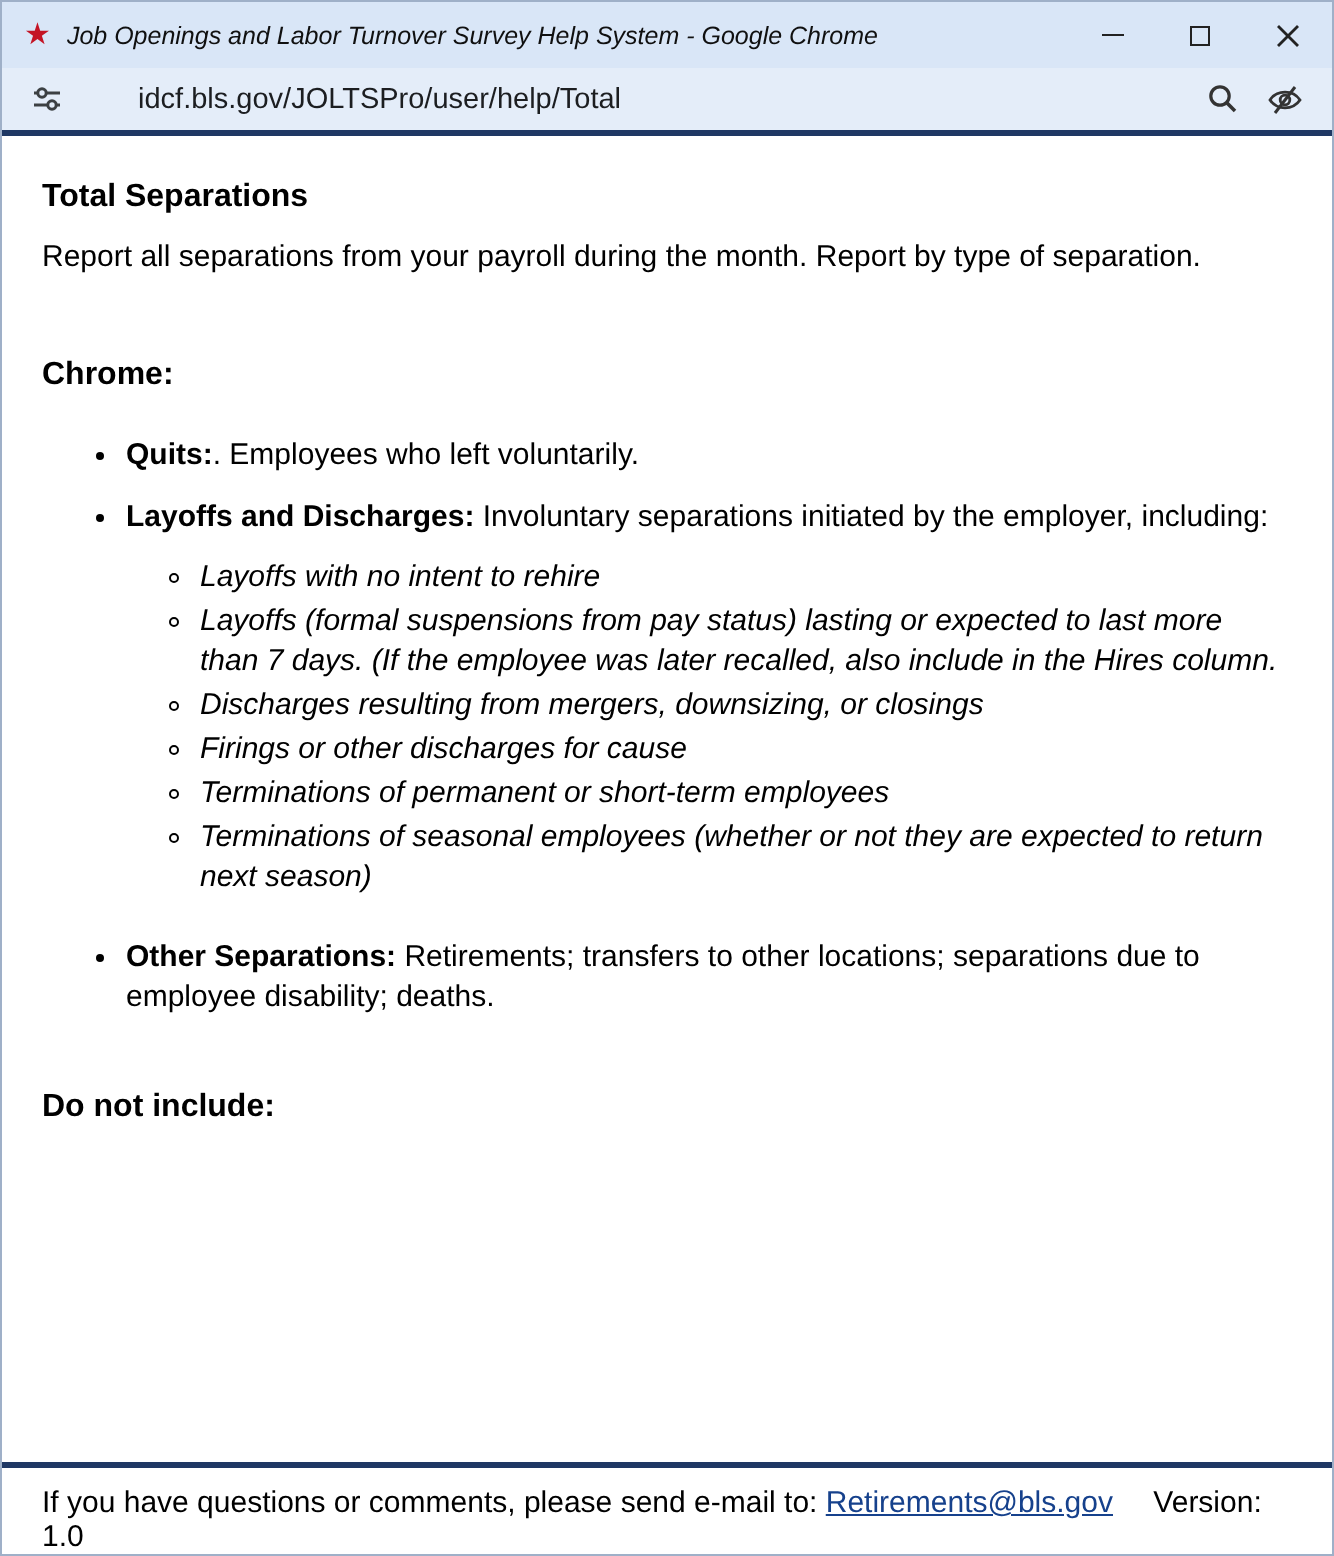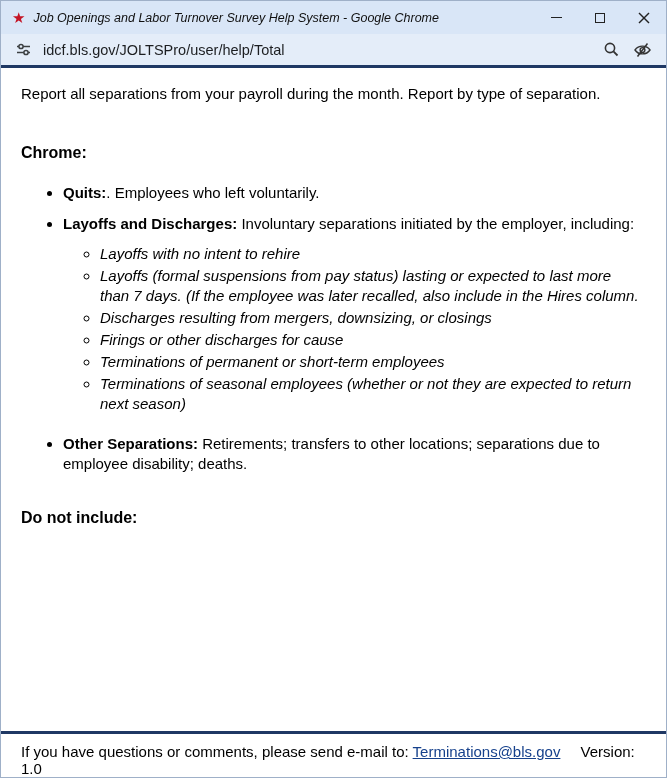--- a/index.html
+++ b/index.html
@@ -38,21 +38,21 @@
   .min-glyph { width: 11px; height: 0; border-top: 1.5px solid #222; display: block; }
   .max-glyph { width: 10px; height: 10px; border: 1.2px solid #222; display: block; }
   
   .addressbar {
     height: 31px; flex: 0 0 31px;
     background: var(--addressbar, #e4edf9);
     display: flex; align-items: center;
     padding: 0 14px;
   }
   .tune-wrap { display: flex; align-items: center; margin-right: 11px; }
-  .url-text { font-size: 14.5px; color: #1c1e21; }
+  .url-text { font-size: 14.5px; color: #1c1e21; margin-left: 26px; }
   .addr-right { margin-left: auto; display: flex; align-items: center; gap: 13px; }
   .rule { height: 3px; flex: 0 0 3px; background: var(--separator, #1f3864); }
   
   .content {
     flex: 1 1 auto; overflow: hidden;
     padding: 16px 22px 0 20px;
     font-size: 15px; line-height: 1.33;
   }
   .h-title { font-size: 16px; font-weight: bold; margin: 4px 0 10px; }
   .intro { margin: 0 0 38px; }
@@ -119,20 +119,21 @@
           <circle cx="9.5" cy="8" r="2.4" fill="none" stroke="#333" stroke-width="1.4"></circle>
           <line x1="4.5" y1="14.5" x2="14.5" y2="1.5" stroke="#333" stroke-width="1.5"></line>
         </svg>
       </span>
     </span>
   </div>
 
   <div class="rule"></div>
 
   <div class="content">
+    <div class="h-title">Total Separations</div>
     <p class="intro">Report all separations from your payroll during the month. Report by type of separation.</p>
 
     <div class="h-include">Chrome:</div>
 
     <ul class="main">
       <li><b>Quits:</b><span>. Employees who left voluntarily.</span></li>
       <li><b>Layoffs and Discharges:</b><span> Involuntary separations initiated by the employer, including:</span>
         <ul class="sub">
           <li>Layoffs with no intent to rehire</li>
           <li>Layoffs (formal suspensions from pay status) lasting or expected to last more than 7 days. (If the employee was later recalled, also include in the Hires column.</li>
@@ -145,17 +146,17 @@
       <li><b>Other Separations:</b><span> Retirements; transfers to other locations; separations due to employee disability; deaths.</span></li>
     </ul>
 
     <div class="h-exclude">Do not include:</div>
 
   </div>
 
   <div class="rule"></div>
   <div class="footer">
     <span>If you have questions or comments, please send e-mail to:</span>
-    <a href="#">Terminations@bls.gov</a>
+    <a href="#">Retirements@bls.gov</a>
     <span class="version">Version: 1.0</span>
   </div>
 
 </div>
 
 </body></html>

